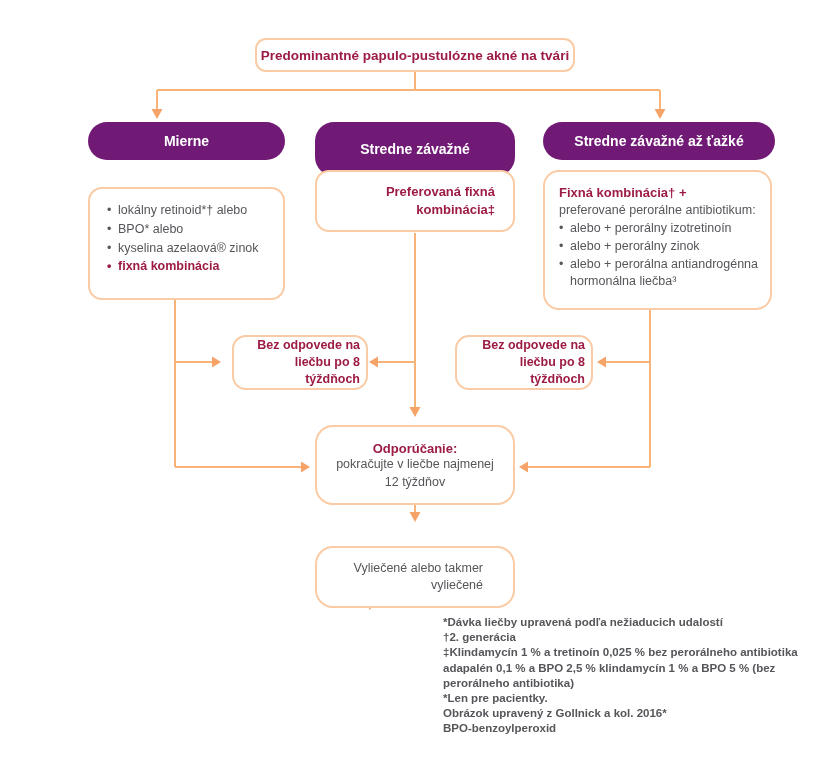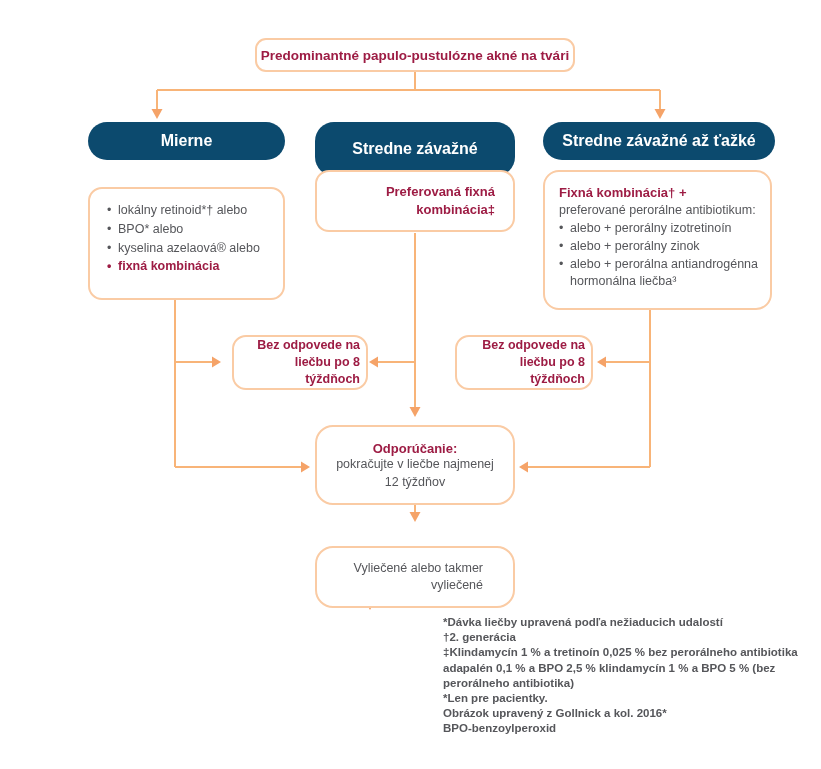--- a/index.html
+++ b/index.html
@@ -9,22 +9,22 @@
   }
   .node{
     position:absolute;box-sizing:border-box;border:2px solid #FACBA4;
     background:#ffffff;border-radius:14px;
   }
   .center-text{display:flex;align-items:center;justify-content:center;text-align:right;}
   .red{color:#9D1C44;}
   .gray{color:#55565A;}
   .bold{font-weight:bold;}
   .pill{
-    position:absolute;box-sizing:border-box;background:#0c4a6e;border-radius:19px;
-    color:#ffffff;font-weight:bold;font-size:16px;
+    position:absolute;box-sizing:border-box;background:#701a75;border-radius:19px;
+    color:#ffffff;font-weight:bold;font-size:14px;
     display:flex;align-items:center;justify-content:center;text-align:center;
   }
   .bullets{font-size:12.5px;line-height:1.5;}
   .bullet{position:relative;padding-left:11px;}
   .bullet::before{content:"\2022";position:absolute;left:0;top:0;}
   .connectors{position:absolute;left:0;top:0;pointer-events:none;}
   .footnotes{
     position:absolute;left:443px;top:615px;width:368px;
     font-size:11.5px;font-weight:bold;color:#55565A;line-height:1.32;
   }
@@ -74,21 +74,21 @@
   <div class="pill" style="left:315px;top:122px;width:200px;height:54px;">
     <span>Stredne závažné</span>
   </div>
   <div class="pill" style="left:543px;top:122px;width:232px;height:38px;">
     <span>Stredne závažné až ťažké</span>
   </div>
 
   <div class="node bullets gray" style="left:88px;top:187px;width:197px;height:113px;padding:12px 8px 10px 17px;">
     <div class="bullet">lokálny retinoid*† alebo</div>
     <div class="bullet">BPO* alebo</div>
-    <div class="bullet">kyselina azelaová® alebo</div>
+    <div class="bullet">kyselina azelaová® zinok</div>
     <div class="bullet red bold">fixná kombinácia</div>
   </div>
 
   <div class="node center-text" style="left:315px;top:170px;width:200px;height:62px;padding:0 18px;">
     <span class="red bold" style="font-size:13px;line-height:1.35;">Preferovaná fixná kombinácia‡</span>
   </div>
 
   <div class="node bullets gray" style="left:543px;top:170px;width:229px;height:140px;padding:12px 8px 8px 14px;border-radius:16px;line-height:1.42;">
     <div class="red bold" style="font-size:13px;">Fixná kombinácia† +</div>
     <div>preferované perorálne antibiotikum:</div>

